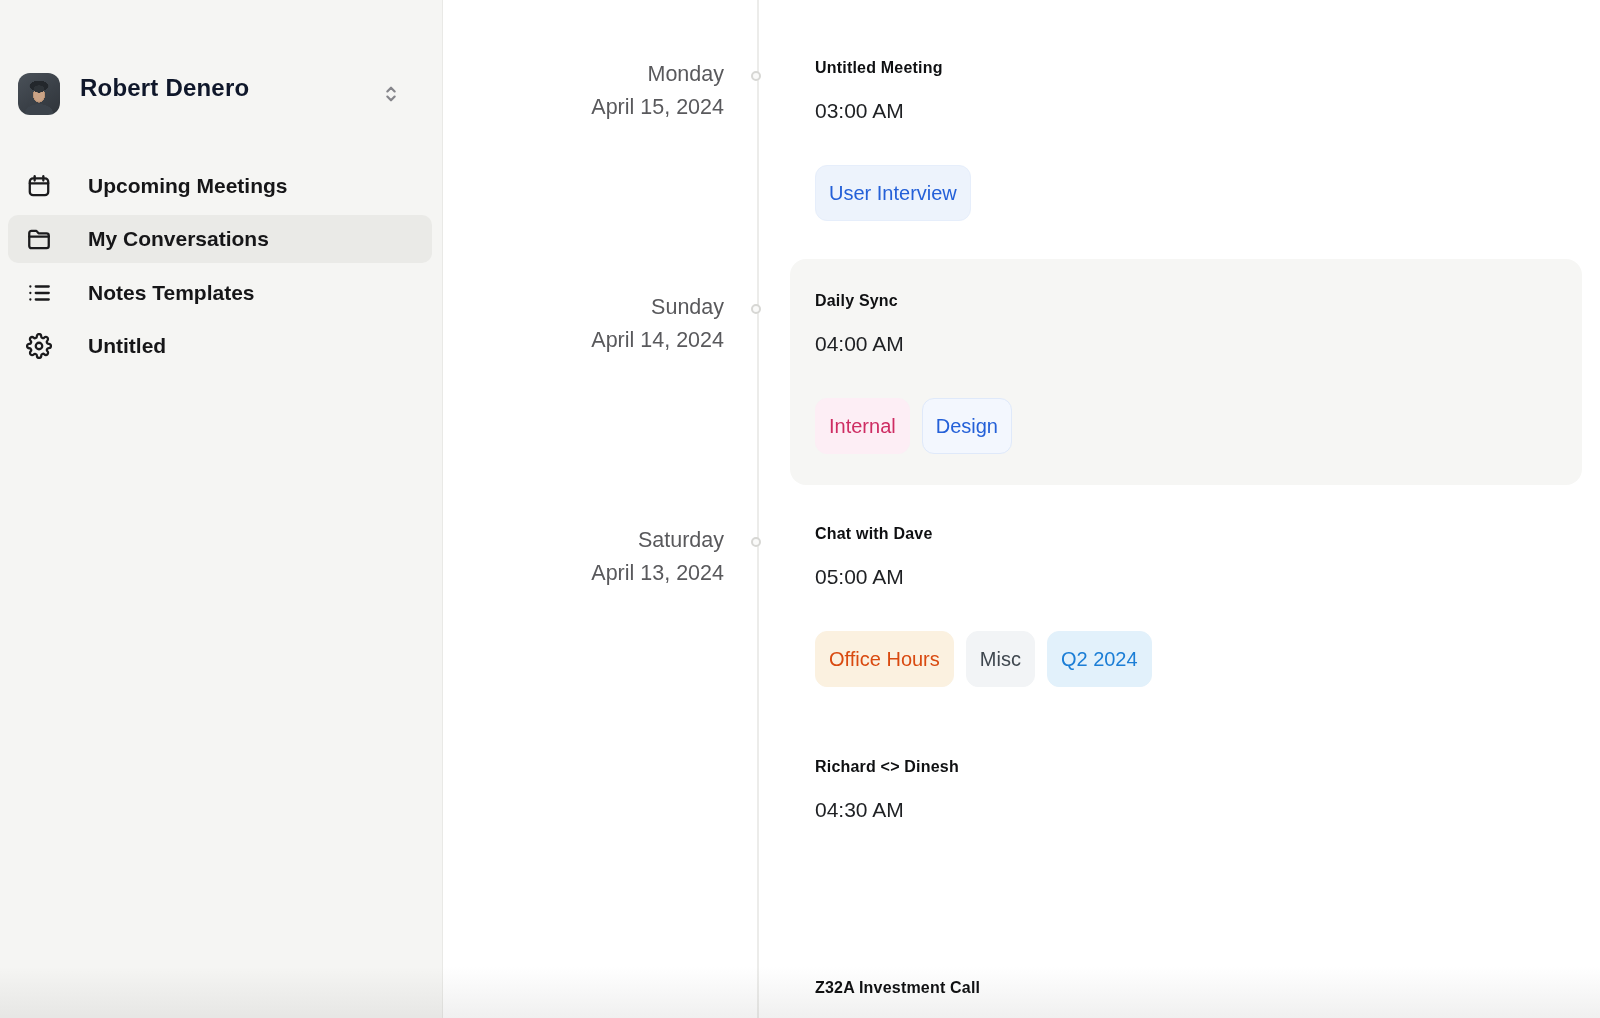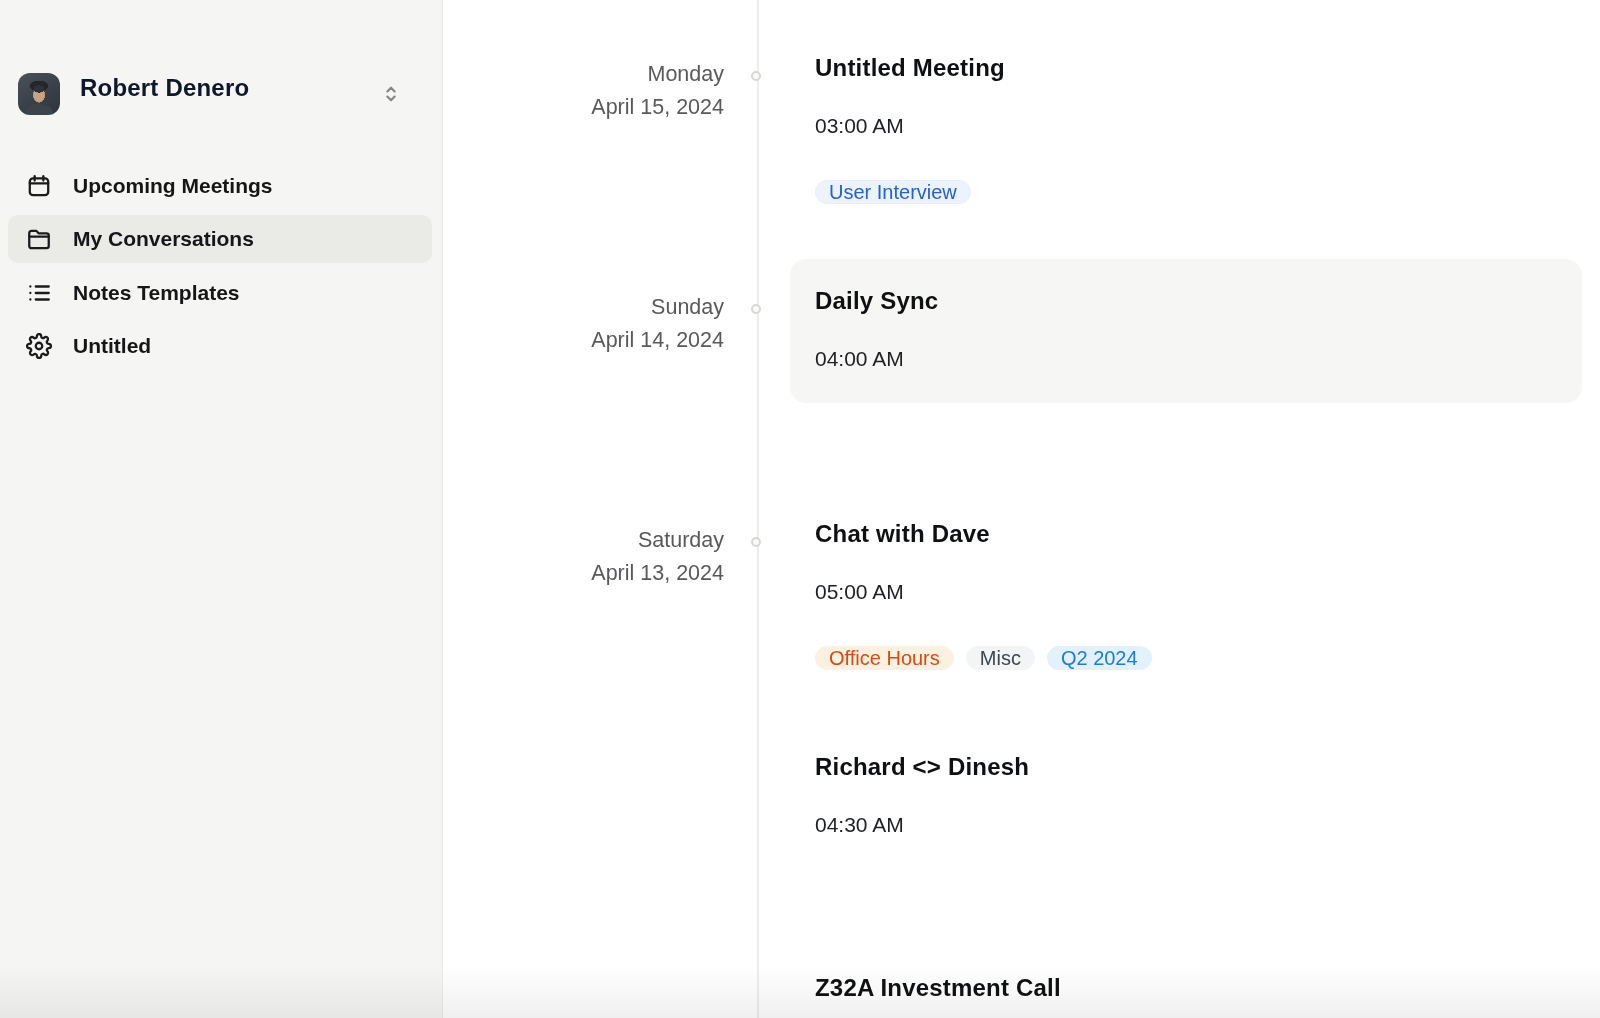--- a/index.html
+++ b/index.html
@@ -37,41 +37,41 @@
     display:flex;align-items:center;justify-content:center;
   }
   .nav{position:absolute;left:0;top:162px;width:443px;}
   .nav-item{
     position:absolute;left:8px;width:424px;height:48px;border-radius:10px;
     display:flex;align-items:center;padding-left:18px;cursor:pointer;
   }
   .nav-item.active{background:#eaeae7;}
   .nav-icon{width:26px;height:26px;flex:0 0 26px;color:#1b1b1d;display:flex;align-items:center;}
   .nav-icon svg{width:26px;height:26px;}
-  .nav-label{margin-left:21px;font-size:21px;font-weight:600;color:#161618;white-space:nowrap;}
+  .nav-label{margin-left:36px;font-size:21px;font-weight:600;color:#161618;white-space:nowrap;}
 
   
   .main{position:absolute;left:444px;top:0;width:1156px;height:1018px;background:#fff;}
   .tline{position:absolute;left:313px;top:0;width:2px;height:1018px;background:#ececea;}
   .dg{
     position:absolute;left:0;width:280px;text-align:right;
     font-size:21.5px;color:#59595c;line-height:33px;white-space:nowrap;
   }
   .dot{
     position:absolute;left:307px;width:10px;height:10px;border-radius:50%;
     background:#fafaf9;border:2.5px solid #d7d7d4;
   }
 
   .entry{position:absolute;left:346px;width:792px;padding-left:25px;}
   .entry.highlight{background:#f6f6f4;border-radius:16px;padding-top:27px;padding-bottom:31px;}
-  .m-title{font-size:24px;font-weight:700;color:#0f1012;line-height:30px;letter-spacing:.2px;white-space:nowrap;}
-  .m-time{margin-top:30px;font-size:21px;color:#1e2023;line-height:26px;}
+  .m-title{font-size:16px;font-weight:700;color:#0f1012;line-height:30px;letter-spacing:.2px;white-space:nowrap;}
+  .m-time{margin-top:15px;font-size:21px;color:#1e2023;line-height:26px;}
   .m-tags{margin-top:41px;display:flex;gap:12px;}
   .tag{
-    display:inline-flex;align-items:center;height:24px;padding:0 13px;border-radius:12px;
+    display:inline-flex;align-items:center;height:56px;padding:0 13px;border-radius:12px;
     font-size:20px;font-weight:500;white-space:nowrap;cursor:pointer;
     border:1px solid transparent;
   }
 
   .bottom-fade{
     position:absolute;left:0;bottom:0;width:1600px;height:52px;pointer-events:none;
     background:linear-gradient(to bottom, rgba(40,40,38,0) 0%, rgba(40,40,38,0.07) 100%);
   }
 </style>
 </head>
@@ -166,20 +166,24 @@
       <div class="m-title">Untitled Meeting</div>
       <div class="m-time">03:00 AM</div>
       <div class="m-tags">
         <span class="tag" style="color: rgb(36, 96, 216); background-color: rgb(237, 243, 252); border-color: rgb(230, 238, 251);">User Interview</span>
       </div>
     </div>
 
     <div class="entry highlight" style="top:259px">
       <div class="m-title">Daily Sync</div>
       <div class="m-time">04:00 AM</div>
+      <div class="m-tags">
+        <span class="tag" style="color: rgb(206, 45, 99); background-color: rgb(253, 238, 245); border-color: rgb(253, 238, 245);">Internal</span>
+        <span class="tag" style="color: rgb(36, 96, 216); background-color: rgb(243, 247, 254); border-color: rgb(223, 233, 250);">Design</span>
+      </div>
     </div>
 
     <div class="entry" style="top:519px">
       <div class="m-title">Chat with Dave</div>
       <div class="m-time">05:00 AM</div>
       <div class="m-tags">
         <span class="tag" style="color: rgb(217, 74, 16); background-color: rgb(251, 241, 224); border-color: rgb(251, 241, 224);">Office Hours</span>
         <span class="tag" style="color: rgb(63, 71, 79); background-color: rgb(242, 244, 246); border-color: rgb(242, 244, 246);">Misc</span>
         <span class="tag" style="color: rgb(27, 126, 214); background-color: rgb(226, 241, 251); border-color: rgb(226, 241, 251); text-align: right;">Q2 2024</span>
       </div>

